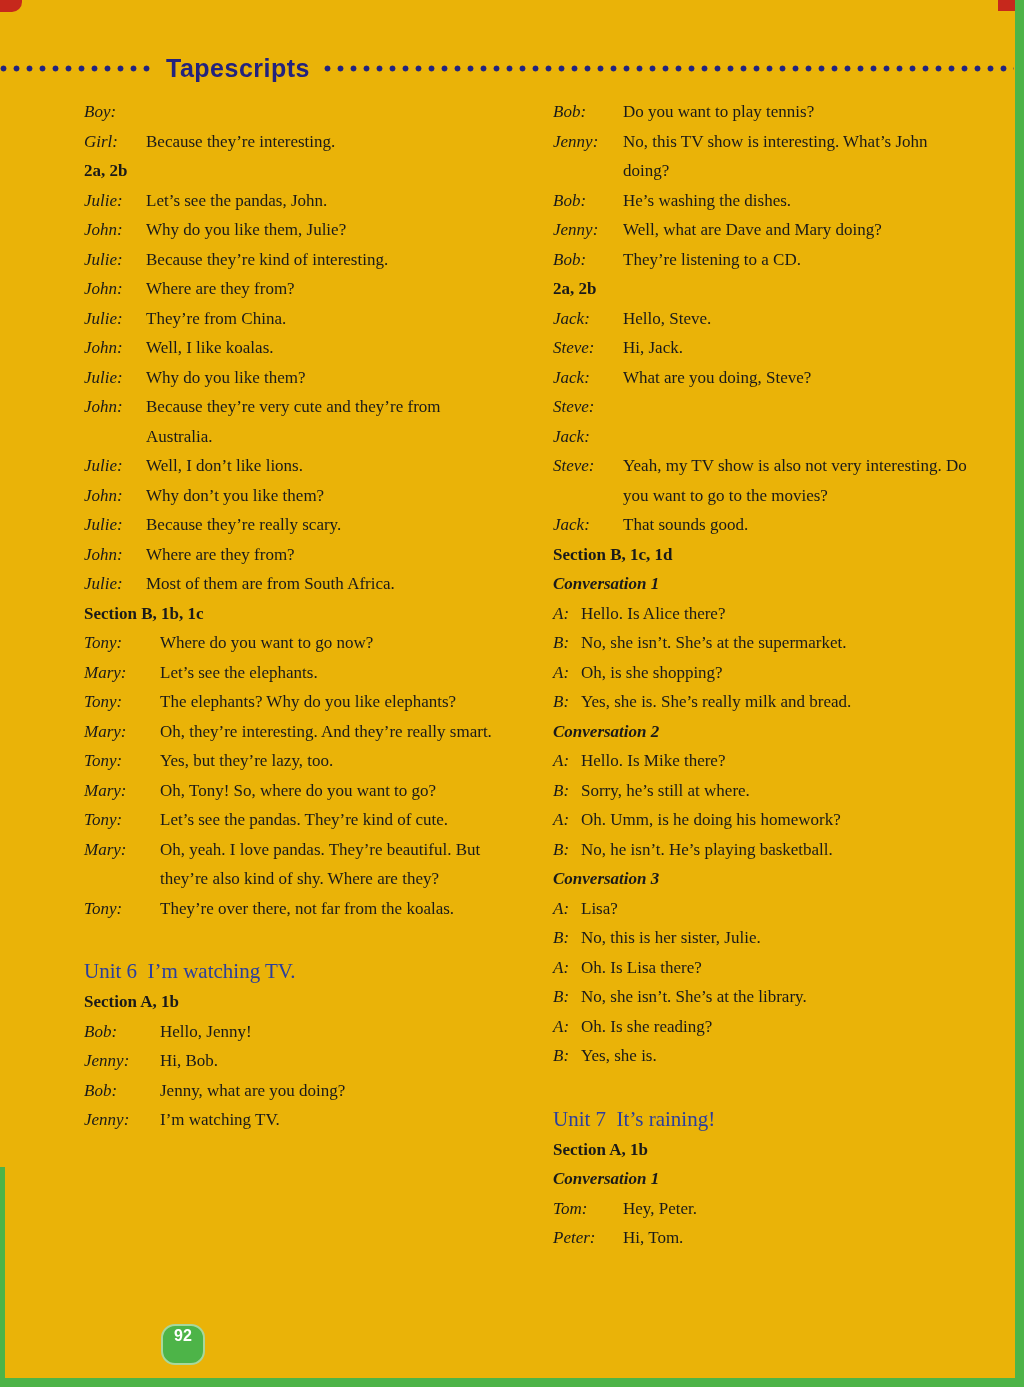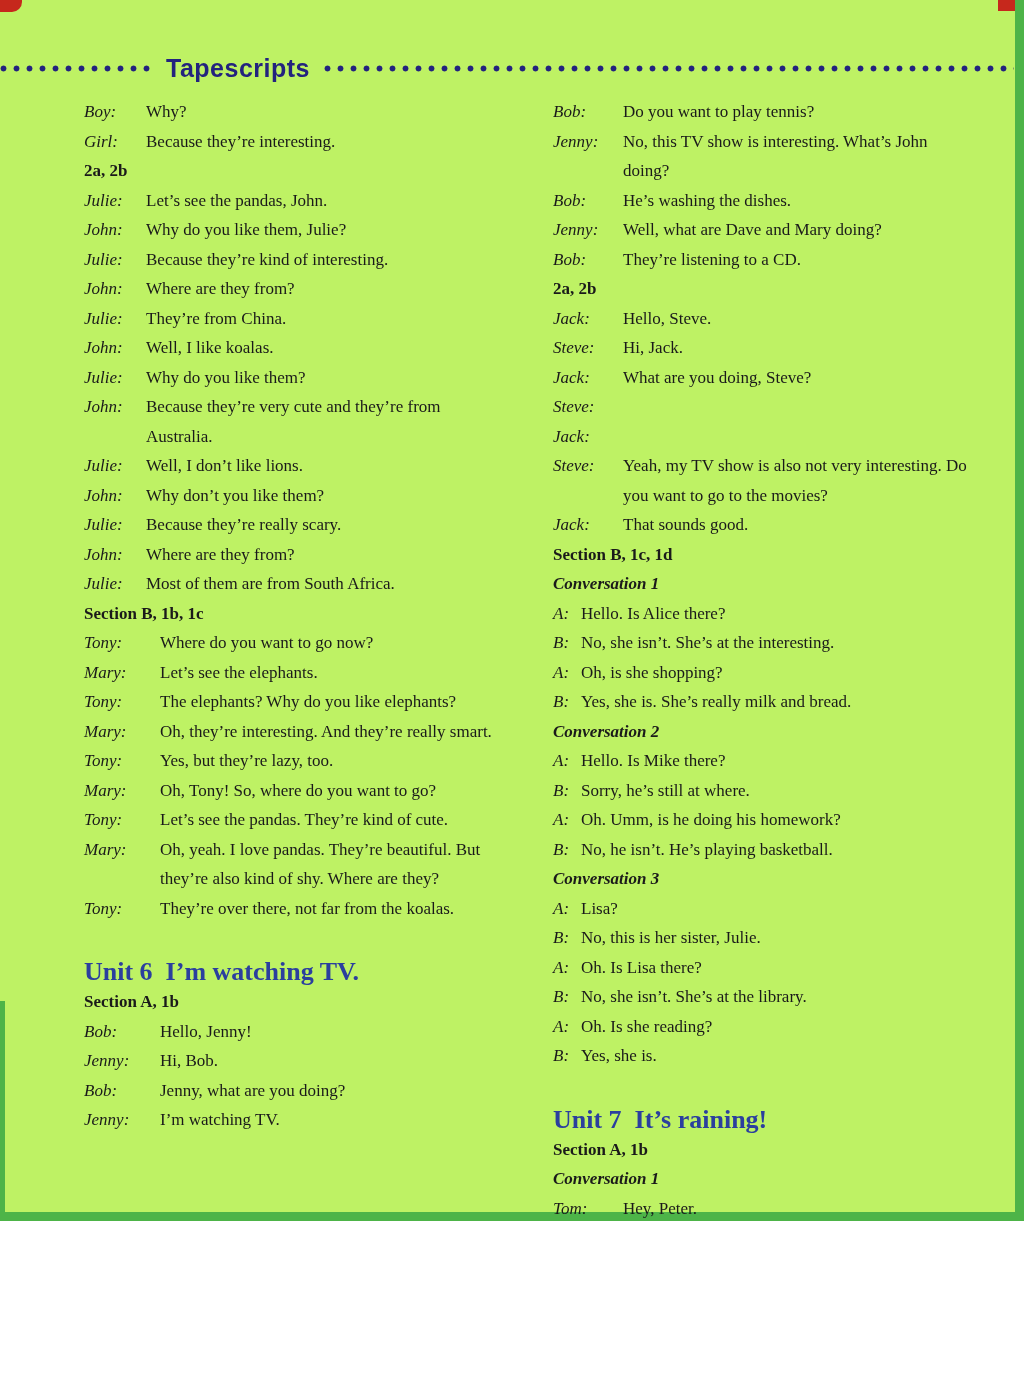--- a/index.html
+++ b/index.html
@@ -1,20 +1,20 @@
 <!DOCTYPE html>
 <html style="--navy: #23237e; --unit_blue: #2b3f9e; --green: #4db448; --red: #c6281c; --text: #1a1a1a;"><head>
 <meta charset="utf-8">
 <style>
   html, body { margin: 0; padding: 0; }
   .page {
     position: relative;
     width: 1024px;
-    height: 1221px;
-    background: #bef264;
+    height: 1387px;
+    background: #eab308;
     overflow: hidden;
     font-family: "Liberation Serif", serif;
     color: var(--text, #1a1a1a);
   }
 
   
   .edge-right  { position: absolute; top: 0; right: 0; width: 9px; height: 100%; background: var(--green, #4db448); }
   .edge-bottom { position: absolute; bottom: 0; left: 0; width: 100%; height: 9px; background: var(--green, #4db448); }
   .edge-left-bottom { position: absolute; bottom: 0; left: 0; width: 5px; height: 220px; background: var(--green, #4db448); }
   .corner-tl { position: absolute; top: 0; left: 0; width: 22px; height: 12px; background: var(--red, #c6281c); border-bottom-right-radius: 10px; }
@@ -54,23 +54,23 @@
   .line { display: flex; line-height: 29.5px; }
   .line .speaker { font-style: italic; flex: 0 0 62px; }
   .line.wide .speaker { flex-basis: 76px; }
   .col-right .line .speaker { flex-basis: 70px; }
   .line.inline .speaker { flex-basis: 28px; }
   .line .text { flex: 1; }
 
   .h-block    { font-weight: bold; line-height: 29.5px; }
   .conv-block { font-weight: bold; font-style: italic; line-height: 29.5px; }
   .unit-block {
-    font-weight: bold;
+    font-weight: normal;
     color: var(--unit_blue, #2b3f9e);
-    font-size: 26px;
+    font-size: 21px;
     line-height: 31px;
     white-space: pre-wrap;
   }
   .gap { height: 33px; }
 
   
   .page-badge {
     position: absolute;
     left: 161px; top: 1324px;
     background: var(--green, #4db448);
@@ -96,21 +96,20 @@
 
   <div class="header">
     <div class="dots dots-left"></div>
     <h1 class="title">Tapescripts</h1>
     <div class="dots dots-right"></div>
   </div>
 
   <div class="column col-left">
       <div class="line ">
         <span class="speaker">Boy:</span>
-        <span class="text">Why?</span>
       </div>
       <div class="line ">
         <span class="speaker">Girl:</span>
         <span class="text">Because they’re interesting.</span>
       </div>
       <div class="h-block">2a, 2b</div>
       <div class="line ">
         <span class="speaker">Julie:</span>
         <span class="text">Let’s see the pandas, John.</span>
       </div>
@@ -268,21 +267,21 @@
         <span class="text">That sounds good.</span>
       </div>
       <div class="h-block">Section B, 1c, 1d</div>
       <div class="conv-block">Conversation 1</div>
       <div class="line inline">
         <span class="speaker">A:</span>
         <span class="text">Hello. Is Alice there?</span>
       </div>
       <div class="line inline">
         <span class="speaker">B:</span>
-        <span class="text">No, she isn’t. She’s at the interesting.</span>
+        <span class="text">No, she isn’t. She’s at the supermarket.</span>
       </div>
       <div class="line inline">
         <span class="speaker">A:</span>
         <span class="text">Oh, is she shopping?</span>
       </div>
       <div class="line inline">
         <span class="speaker">B:</span>
         <span class="text">Yes, she is. She’s really milk and bread.</span>
       </div>
       <div class="conv-block">Conversation 2</div>

